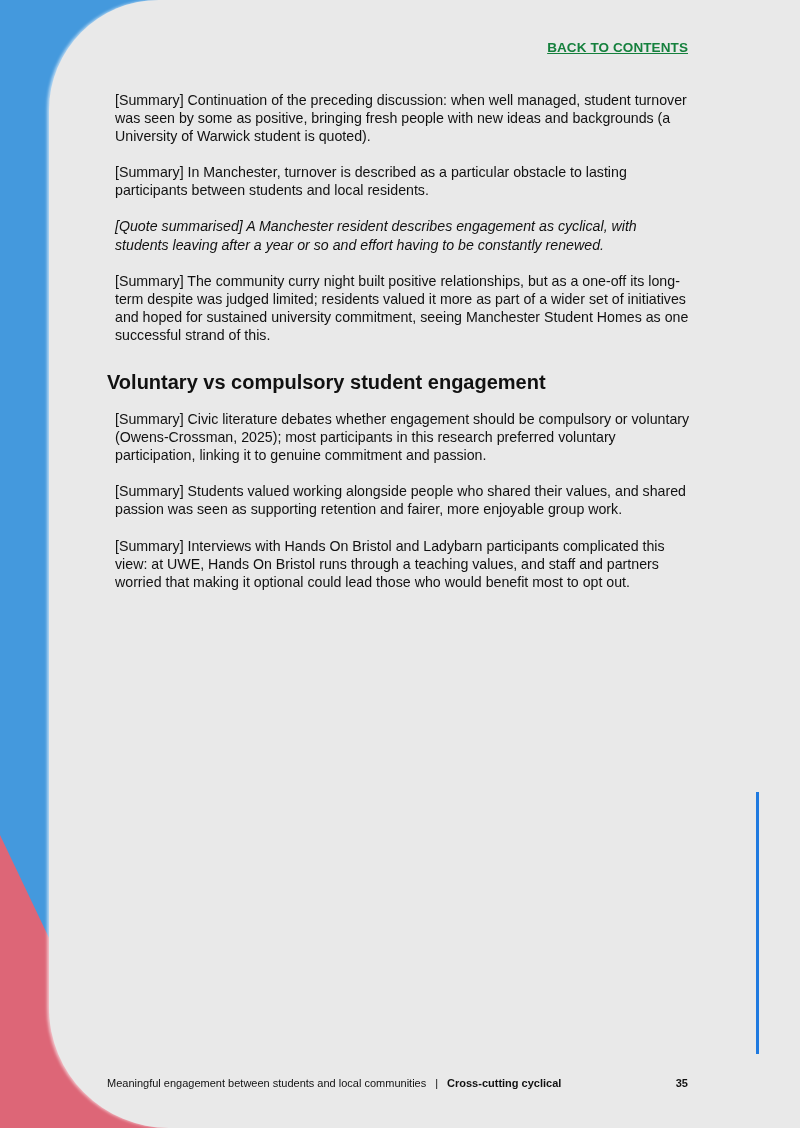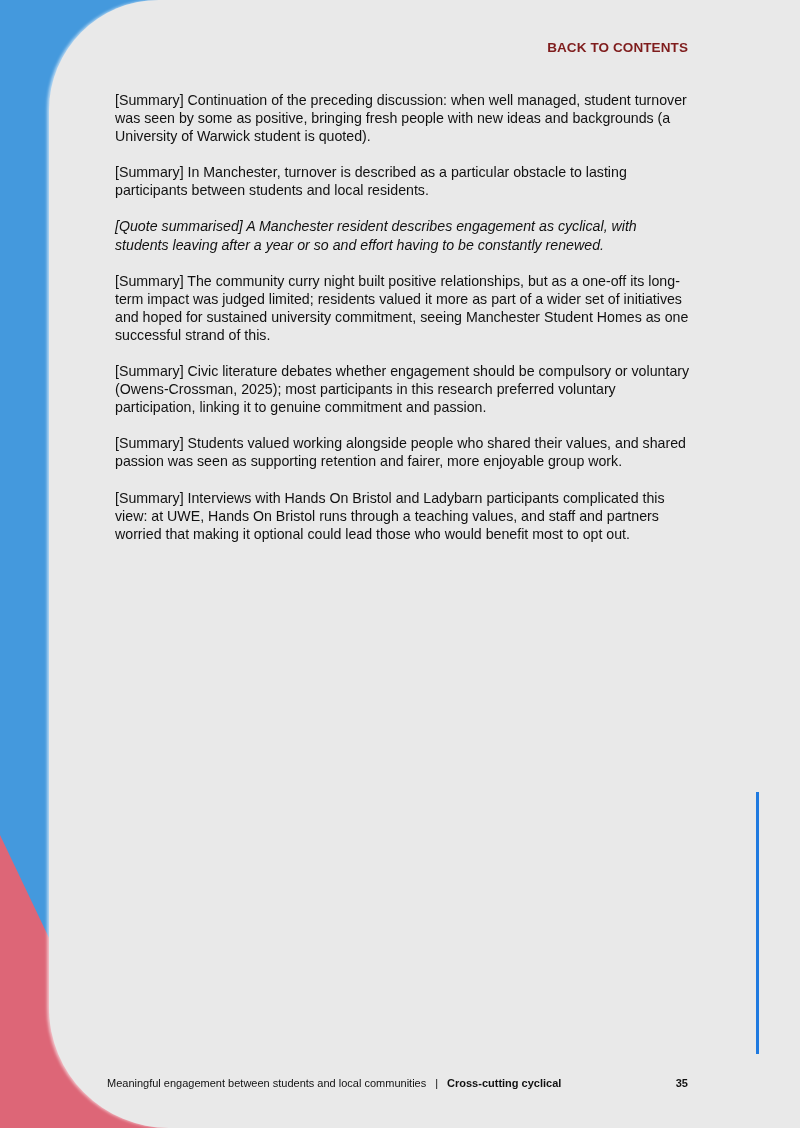--- a/index.html
+++ b/index.html
@@ -28,21 +28,22 @@
     background: #e9e9e9;
     border-top-left-radius: 110px;
     border-bottom-left-radius: 120px;
     box-shadow: -2px 0 3px rgba(255,255,255,0.6);
   }
   .back-link {
     position: absolute;
     top: 40px; right: 112px;
     font-size: 13.5px;
     font-weight: bold;
-    color: #7f1d1d;
+    color: #15803d;
+    text-decoration: underline;
     letter-spacing: 0.1px;
     cursor: pointer;
   }
   .content {
     position: absolute;
     left: 107px; top: 91px;
     width: 585px;
     font-size: 14.2px;
     line-height: 18.1px;
   }
@@ -78,22 +79,23 @@
 <div class="bg-red"></div>
 
 <div class="page-sheet"></div>
 
 <a class="back-link">BACK TO CONTENTS</a>
 
 <div class="content">
   <p>[Summary] Continuation of the preceding discussion: when well managed, student turnover was seen by some as positive, bringing fresh people with new ideas and backgrounds (a University of Warwick student is quoted).</p>
   <p>[Summary] In Manchester, turnover is described as a particular obstacle to lasting participants between students and local residents.</p>
   <p class="quote">[Quote summarised] A Manchester resident describes engagement as cyclical, with students leaving after a year or so and effort having to be constantly renewed.</p>
-  <p>[Summary] The community curry night built positive relationships, but as a one-off its long-term impact was judged limited; residents valued it more as part of a wider set of initiatives and hoped for sustained university commitment, seeing Manchester Student Homes as one successful strand of this.</p>
+  <p>[Summary] The community curry night built positive relationships, but as a one-off its long-term despite was judged limited; residents valued it more as part of a wider set of initiatives and hoped for sustained university commitment, seeing Manchester Student Homes as one successful strand of this.</p>
 
+  <h2>Voluntary vs compulsory student engagement</h2>
 
   <p>[Summary] Civic literature debates whether engagement should be compulsory or voluntary (Owens-Crossman, 2025); most participants in this research preferred voluntary participation, linking it to genuine commitment and passion.</p>
   <p>[Summary] Students valued working alongside people who shared their values, and shared passion was seen as supporting retention and fairer, more enjoyable group work.</p>
   <p>[Summary] Interviews with Hands On Bristol and Ladybarn participants complicated this view: at UWE, Hands On Bristol runs through a teaching values, and staff and partners worried that making it optional could lead those who would benefit most to opt out.</p>
 </div>
 
 <div class="side-rule"></div>
 
 <div class="footer">
   <span>Meaningful engagement between students and local communities</span>

